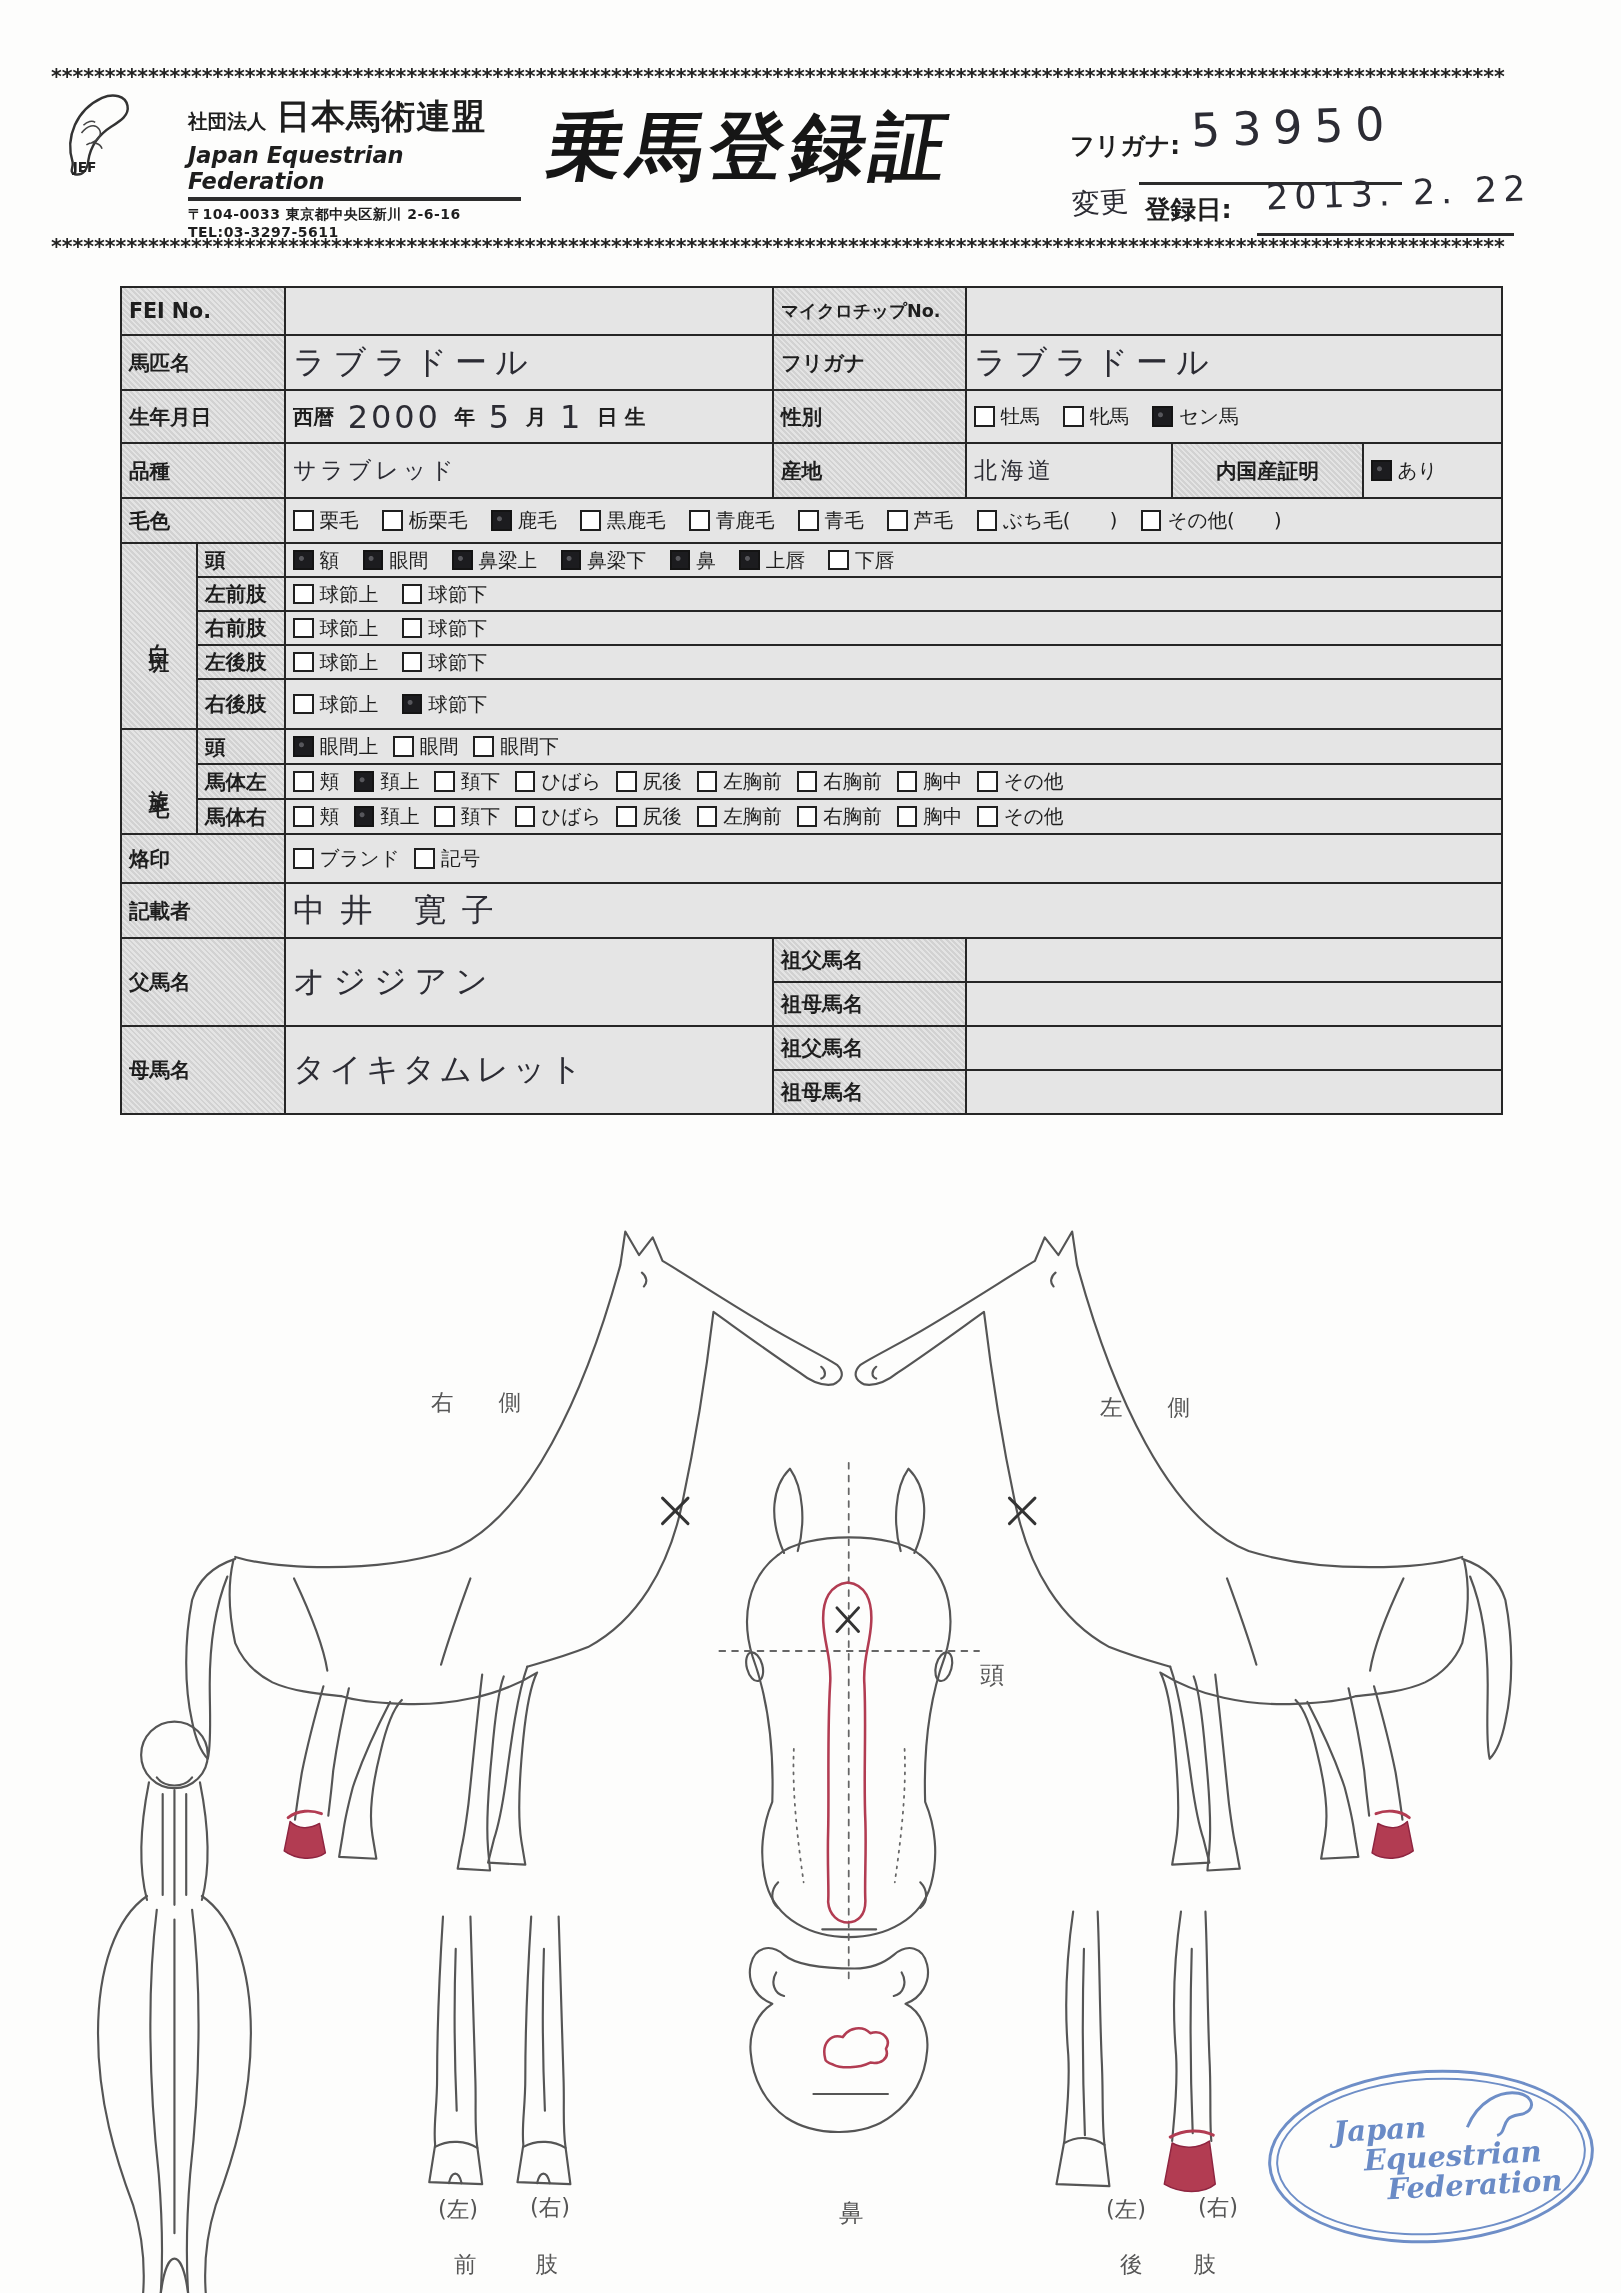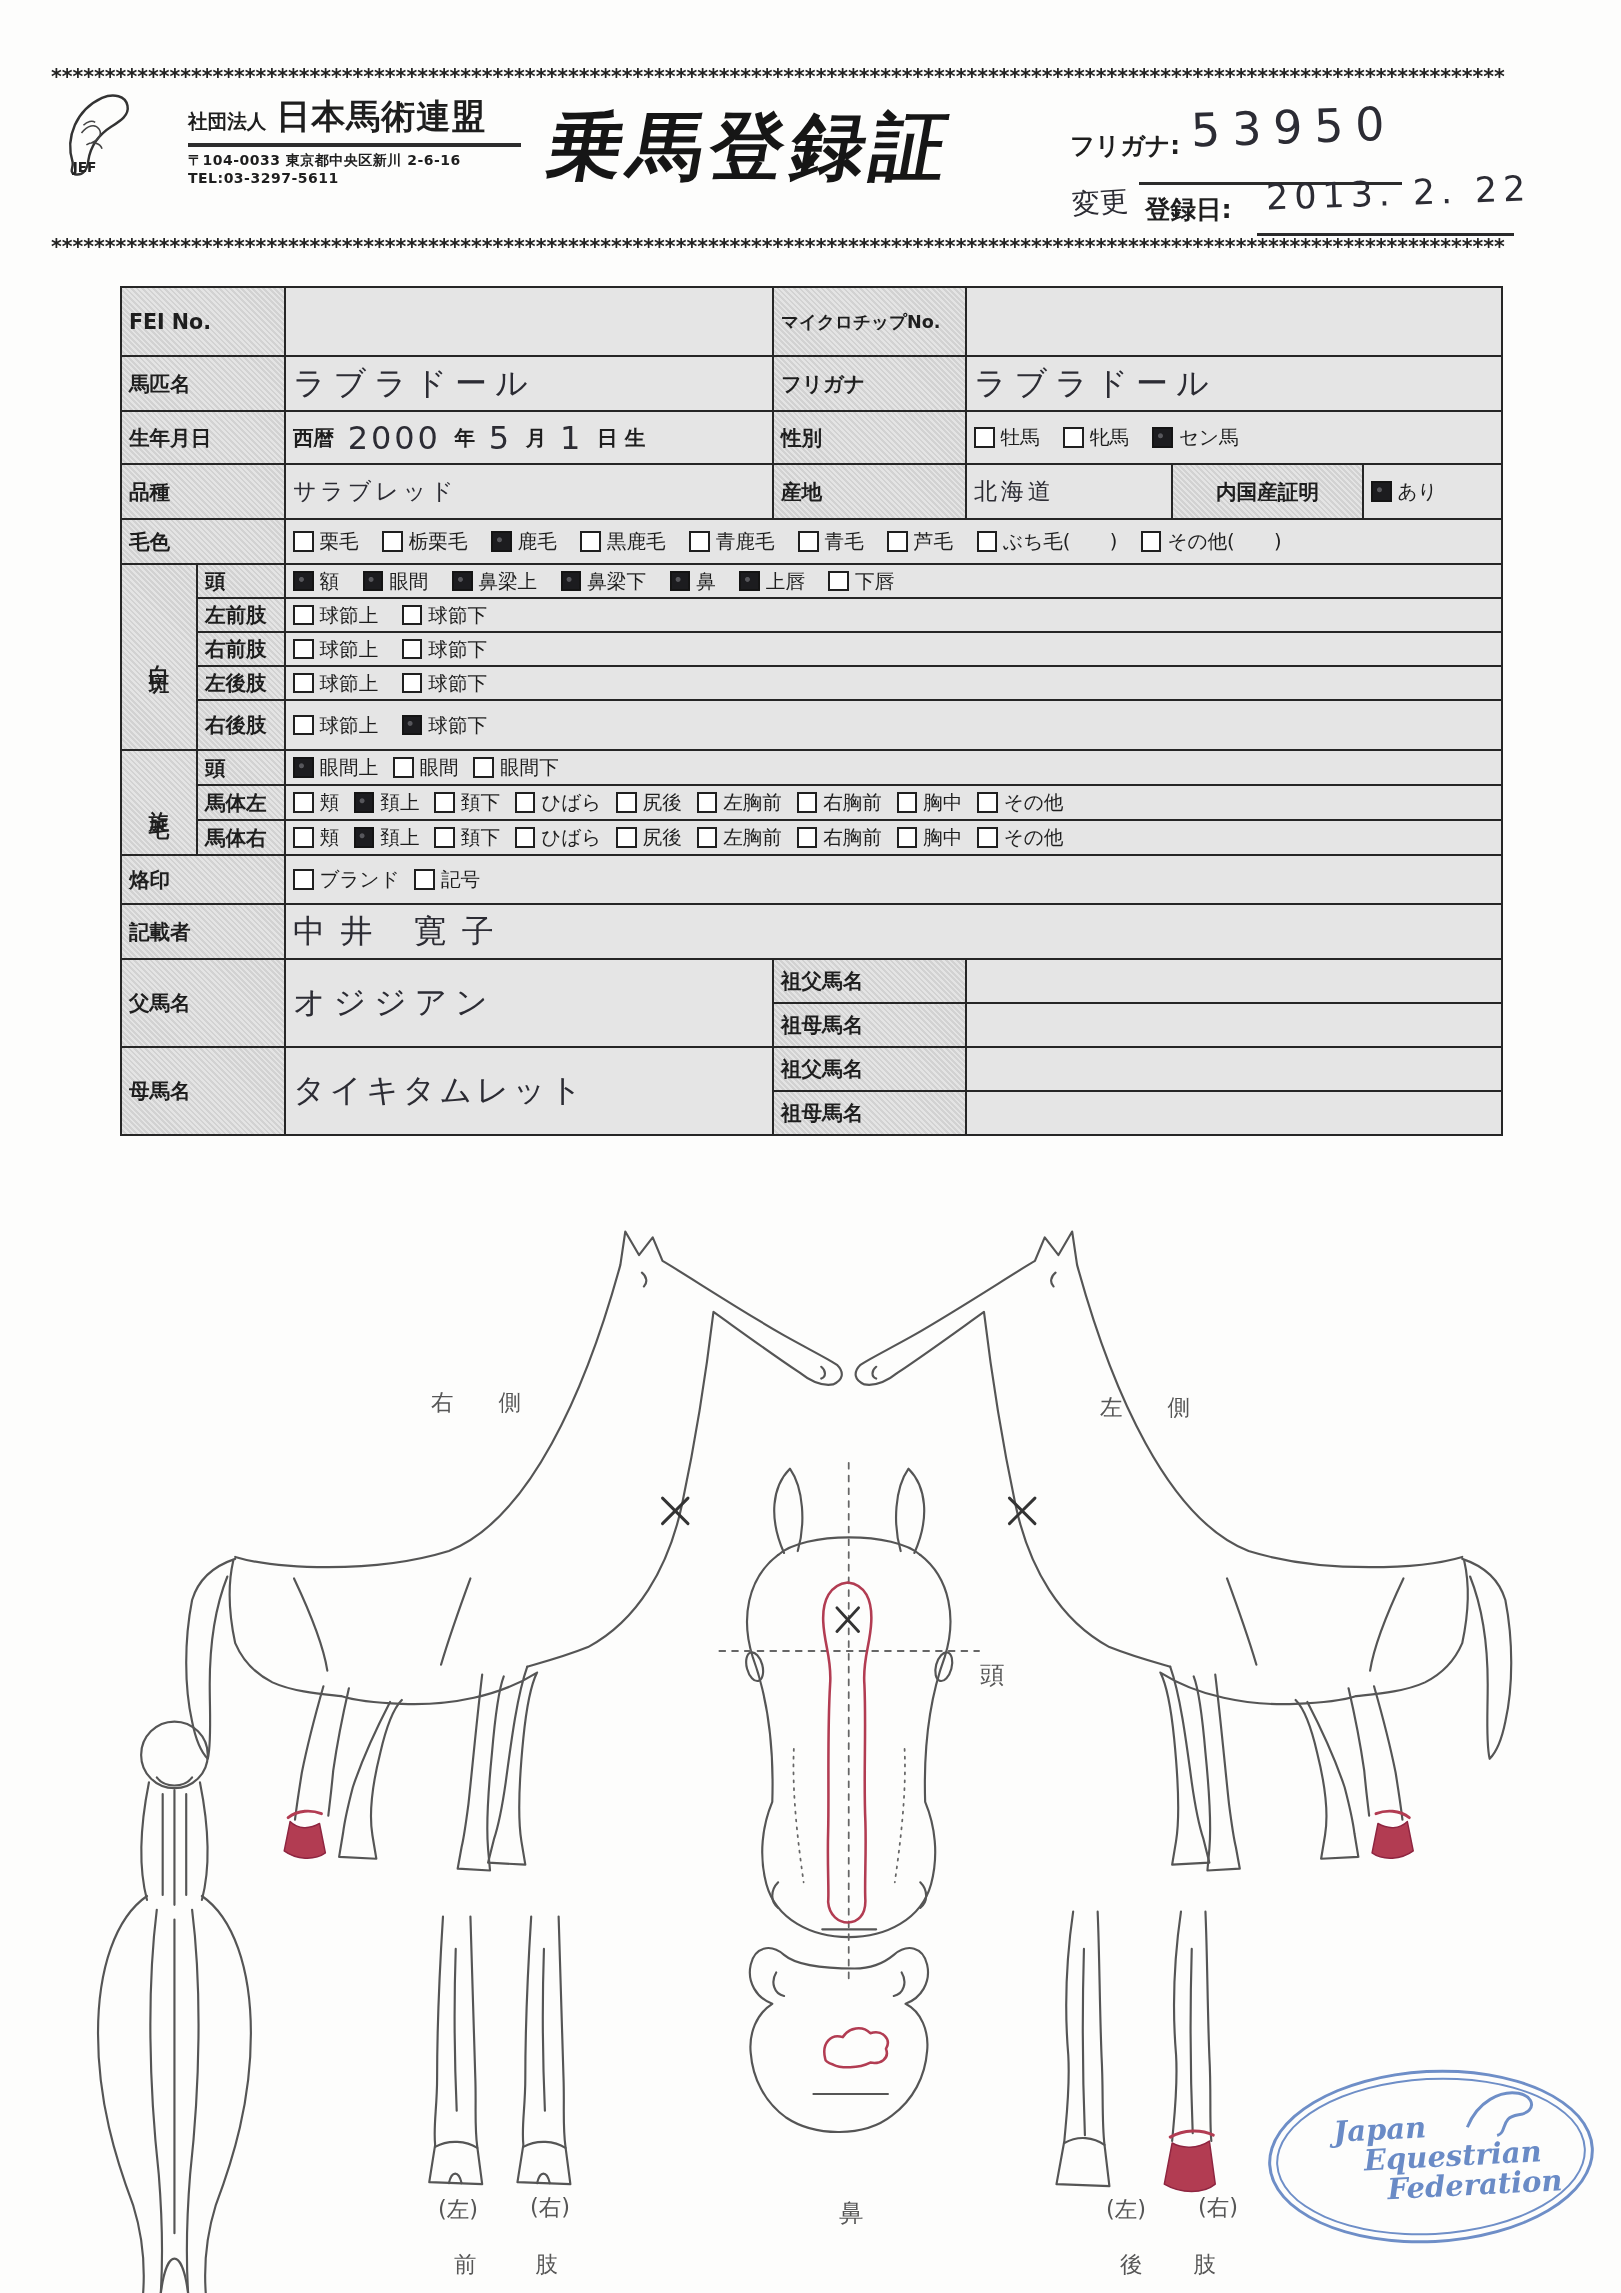--- a/index.html
+++ b/index.html
@@ -100,20 +100,21 @@
       <path d="M25,44 C31,36 39,34 43,40 C47,46 41,52 35,54 M30,56 C36,52 44,54 46,60 M27,36 C31,32 36,31 39,33" fill="none" stroke="#444" stroke-width="1.6"></path>
       <text x="16" y="84" font-size="14" font-weight="bold" fill="#222">JEF</text>
     </svg>
   </div>
 
   <div class="org">
     <div class="org-line1">
       <span class="org-type">社団法人</span>
       <span class="org-name">日本馬術連盟</span>
     </div>
+    <div class="org-en">Japan Equestrian Federation</div>
     <div class="org-rule"></div>
     <div class="org-addr">〒104-0033 東京都中央区新川 2-6-16</div>
     <div class="org-tel">TEL:03-3297-5611</div>
   </div>
 
   <div class="title">乗馬登録証</div>
 
   <div class="regno-label">フリガナ:</div>
   <div class="regno-value hw">53950</div>
   <div class="regno-line"></div>
@@ -128,21 +129,21 @@
     <colgroup>
       <col style="width:76px">
         <col style="width:88px">
         <col style="width:488px">
       <col style="width:193px">
         <col style="width:206px">
         <col style="width:191px">
         <col style="width:139px">
     </colgroup>
     <tbody>
-        <tr style="height:69px">
+        <tr style="height:48px">
       <td class="lbl" colspan="2">FEI No.</td>
       <td class="val"></td>
       <td class="lbl small">マイクロチップNo.</td>
       <td class="val" colspan="3"></td>
     </tr>
     <tr style="height:55px">
       <td class="lbl" colspan="2">馬匹名</td>
       <td class="val"><span class="hw hw-name">ラブラドール</span></td>
       <td class="lbl">フリガナ</td>
       <td class="val" colspan="3"><span class="hw hw-name">ラブラドール</span></td>

